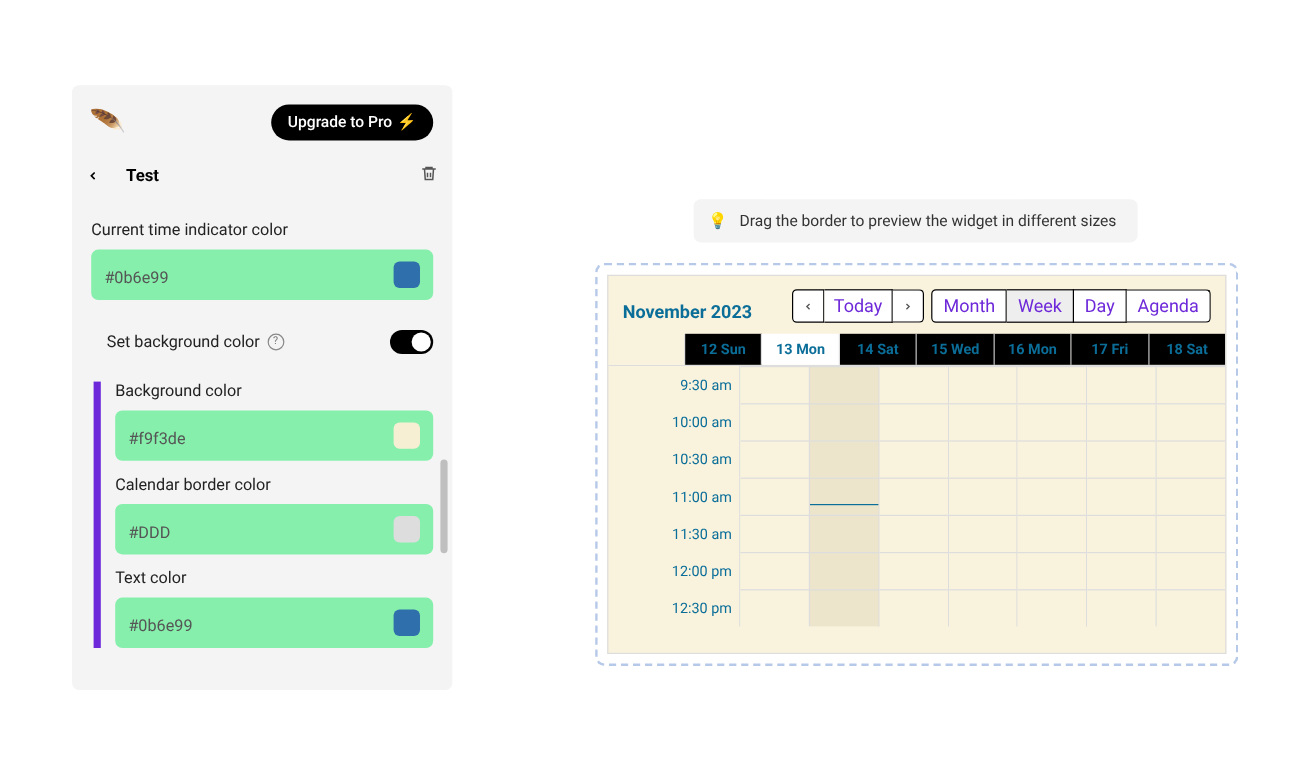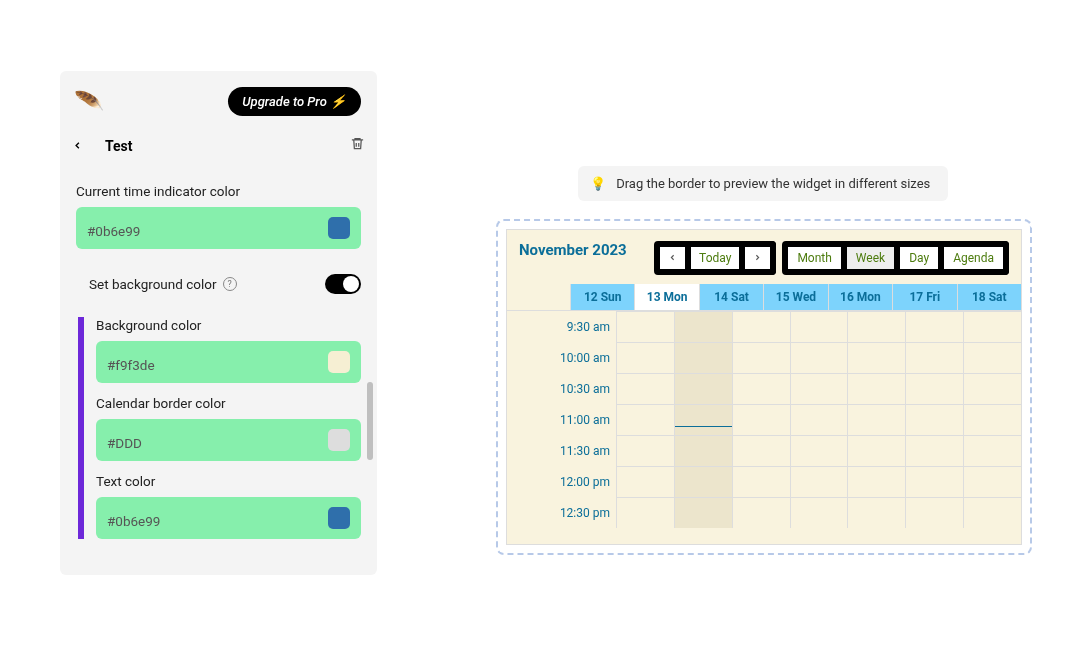--- a/index.html
+++ b/index.html
@@ -15,21 +15,21 @@
   overflow: hidden;
 }
 .sidebar-header {
   display: flex; align-items: center; justify-content: space-between;
   padding: 16px 16px 10px 16px;
 }
 .feather-icon { font-size: 22px; transform: rotate(-10deg); }
 .upgrade-btn {
   background: #000; color: #fff; border: none; border-radius: 16px;
   padding: 7px 14px; font-size: 13px; font-weight: 500; cursor: pointer;
-  display: inline-flex; align-items: center; gap: 4px; font-style: italic;
+  display: inline-flex; align-items: center; gap: 4px;
 }
 .crumb-row {
   display: flex; align-items: center; justify-content: space-between;
   padding: 10px 12px 12px 12px;
 }
 .crumb-left { display: flex; align-items: center; gap: 22px; }
 .chevron { cursor: pointer; font-size: 16px; font-weight: bold; }
 .crumb-title { font-weight: 700; font-size: 14px; }
 .trash { cursor: pointer; color: #555; font-size: 15px; }
 
@@ -86,42 +86,42 @@
   padding: 8px;
   background: #fff;
 }
 .calendar {
   width: 100%; height: 100%;
   background: #f9f3de;
   border: 1px solid #ddd;
   display: flex; flex-direction: column;
 }
 .cal-header {
-  display: flex; align-items: flex-start; justify-content: space-between;
+  display: flex; align-items: flex-end; justify-content: space-between;
   padding: 11px 12px 9px 12px;
 }
 .cal-title { color: #0b6e99; font-weight: 700; font-size: 15px; }
 .cal-controls { display: flex; align-items: center; gap: 6px; }
 .btn-grp { display: flex; gap: 0; }
 .navbtn, .viewbtn {
-  border: 6px solid #000000; background: #fff; color: #4d7c0f;
-  font-size: 12px; padding: 4px 9px; cursor: pointer;
+  border: 1px solid #000000; background: #fff; color: #6d28d9;
+  font-size: 15px; padding: 4px 9px; cursor: pointer;
 }
 .btn-grp > *:first-child { border-top-left-radius: 4px; border-bottom-left-radius: 4px; }
 .btn-grp > *:last-child { border-top-right-radius: 4px; border-bottom-right-radius: 4px; }
 .btn-grp > * + * { border-left: none; }
 .navbtn { padding: 4px 8px; }
 .viewbtn.active { background: #eee; }
 
 .cal-grid { flex: 1; display: flex; flex-direction: column; overflow: hidden; }
 .daysrow { display: flex; border-bottom: 1px solid #ddd; }
 .timecol-head { width: 64px; border-right: 1px solid #ddd; background: #f9f3de; }
 .dayhead {
   flex: 1; text-align: center; font-size: 12px; color: #0b6e99; font-weight: 700;
-  padding: 6px 0; background: #7dd3fc; border-right: 1px solid #ddd;
+  padding: 6px 0; background: #000000; border-right: 1px solid #ddd;
 }
 .dayhead:last-child { border-right: none; }
 .dayhead.today { background: #ffffff; }
 
 .slots { flex: 1; display: flex; flex-direction: column; overflow: hidden; padding-left: 46px; }
 .slotrow { display: flex; height: 31px; }
 .timecell {
   width: 64px; text-align: right; padding-right: 6px;
   font-size: 12px; color: #0b6e99; border-right: 1px solid #ddd;
   display: flex; align-items: center; justify-content: flex-end;

